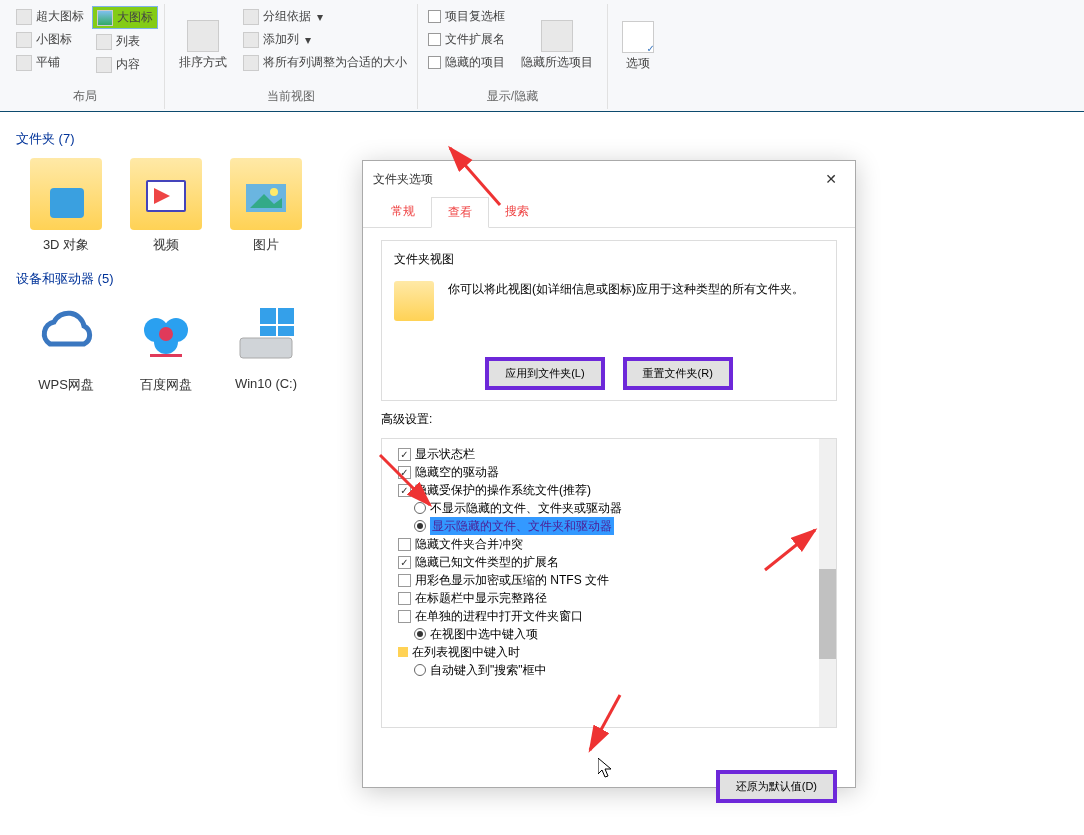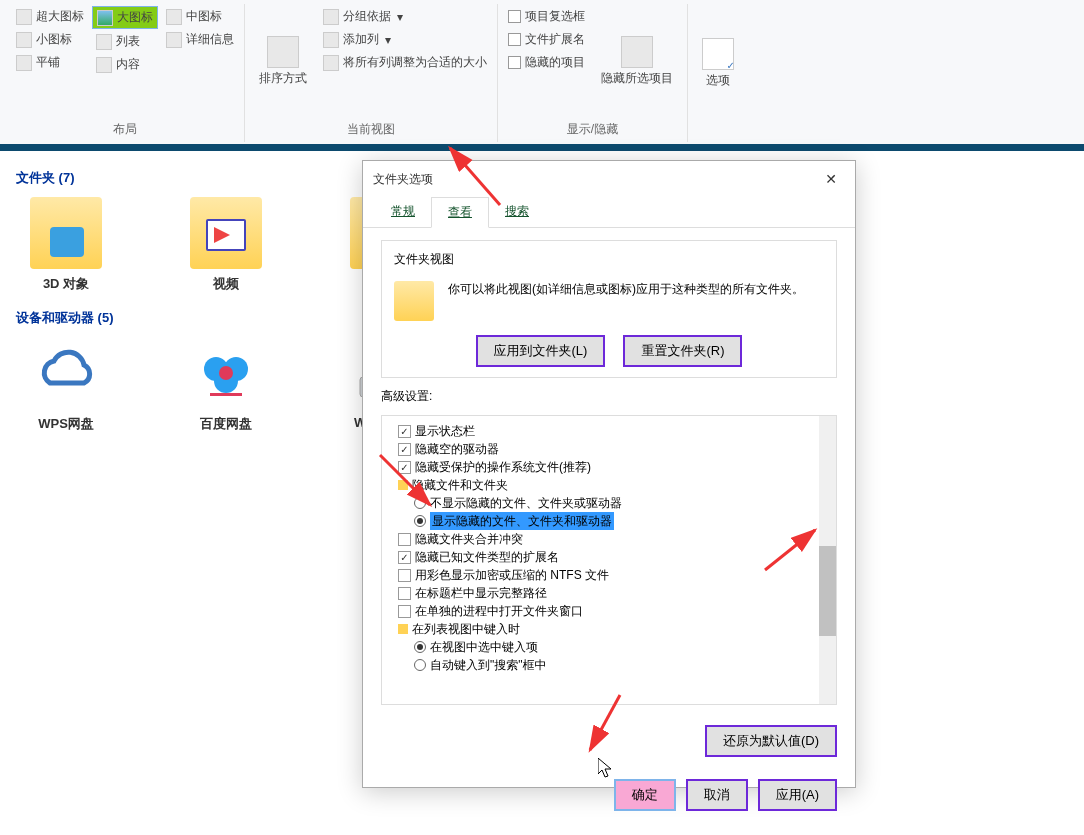--- a/index.html
+++ b/index.html
@@ -1,68 +1,68 @@
 <!DOCTYPE html>
 <html><head>
 <meta charset="utf-8">
 <style>
 * { margin: 0; padding: 0; box-sizing: border-box; font-family: "Microsoft YaHei", "Segoe UI", sans-serif; }
 body { background: #fff; width: 1084px; height: 835px; position: relative; overflow: hidden; }
 
 
-.ribbon { display: flex; background: #f7f8fa; border-bottom: 7px solid #0c4a6e; padding: 4px 6px 2px 6px; font-size: 12px; color: #444; height: 151px; }
+.ribbon { display: flex; background: #f7f8fa; border-bottom: 1px solid #0c4a6e; padding: 4px 6px 2px 6px; font-size: 12px; color: #444; height: 112px; }
 .ribbon-group { display: flex; flex-direction: column; border-right: 1px solid #e1e1e1; padding: 2px 6px; }
 .ribbon-group-content { display: flex; flex: 1; gap: 4px; }
 .ribbon-group-label { text-align: center; color: #666; padding: 4px 0 2px; }
 .ribbon-col { display: flex; flex-direction: column; gap: 2px; }
 .ribbon-item { display: flex; align-items: center; gap: 4px; padding: 2px 4px; white-space: nowrap; cursor: default; }
 .ribbon-item.selected { background: #84cc16; border: 1px solid #7eb4ea; }
 .ribbon-icon { width: 16px; height: 16px; display: inline-block; background: #e8e8e8; border: 1px solid #ccc; }
 .check { width: 13px; height: 13px; border: 1px solid #999; display: inline-block; background: #fff; }
 .check.on::after { content: "✓"; font-size: 10px; color: #333; display: block; line-height: 11px; text-align: center; }
 .ribbon-big { display: flex; flex-direction: column; align-items: center; justify-content: center; padding: 4px 8px; gap: 2px; }
 .ribbon-big-icon { width: 32px; height: 32px; background: #e8e8e8; border: 1px solid #ccc; }
 
 
-.explorer { padding: 12px 16px; font-size: 13px; font-weight: bold; }
+.explorer { padding: 12px 16px; font-size: 13px; }
 .section-header { color: #003399; margin: 6px 0 10px; }
-.icons-row { display: flex; gap: 60px; margin-bottom: 16px; }
+.icons-row { display: flex; margin-bottom: 16px; }
 .icon-item { display: flex; flex-direction: column; align-items: center; gap: 6px; width: 100px; }
 .icon-box { width: 72px; height: 72px; position: relative; }
 .folder-box { background: linear-gradient(#ffe9a7, #ffd255); border-radius: 4px; }
 .label { color: #333; text-align: center; font-size: 13px; }
 
 
 .dialog {
   position: absolute; left: 362px; top: 160px; width: 494px; height: 628px;
   background: #fff; border: 1px solid #aaa; box-shadow: 0 4px 24px rgba(0,0,0,0.2);
   font-size: 12px; display: flex; flex-direction: column;
 }
 .dialog-title { display: flex; justify-content: space-between; align-items: center; padding: 6px 10px; color: #333; }
 .dialog-close { font-size: 14px; cursor: pointer; padding: 4px 8px; }
 .tabs { display: flex; padding: 0 12px; border-bottom: 1px solid #ddd; }
-.tab { padding: 6px 16px; color: #14532d; cursor: pointer; text-decoration: underline; }
+.tab { padding: 6px 16px; color: #ef4444; cursor: pointer; }
 .tab.active { background: #fff; border: 1px solid #ddd; border-bottom: 1px solid #fff; margin-bottom: -1px; }
 .dialog-body { flex: 1; padding: 12px 18px; display: flex; flex-direction: column; gap: 10px; }
 .folder-view { border: 1px solid #ddd; padding: 10px 12px; }
 .fv-row { display: flex; gap: 14px; align-items: flex-start; }
 .fv-icon { width: 40px; height: 40px; background: linear-gradient(#ffe9a7,#ffd255); border-radius: 3px; }
 .fv-buttons { display: flex; gap: 18px; margin-top: 14px; justify-content: center; }
-.btn { border: 2px solid #6d28d9; background: #e1e1e1; padding: 5px 16px; cursor: pointer; font-size: 13px; }
+.btn { border: 4px solid #6d28d9; background: #e1e1e1; padding: 5px 16px; cursor: pointer; font-size: 11px; margin-top: 22px; }
 .btn.primary { background: #f9a8d4; border-color: #7eb4ea; }
 .adv-label { margin-top: 0; }
 .adv-box { border: 1px solid #ddd; height: 290px; position: relative; padding: 6px 6px; overflow: hidden; }
 .tree { font-size: 12px; line-height: 18px; }
 .tree-item { display: flex; align-items: center; gap: 4px; white-space: nowrap; }
 .tree-item.l1 { margin-left: 10px; }
 .tree-item.l2 { margin-left: 26px; }
 .radio { width: 12px; height: 12px; border: 1px solid #666; border-radius: 50%; display: inline-flex; align-items: center; justify-content: center; }
 .radio.on::after { content: ""; width: 6px; height: 6px; background: #333; border-radius: 50%; display: block; }
 .folder-dot { width: 10px; height: 10px; background: #ffd255; display: inline-block; }
-.highlight { background: #3399ff; color: #000000; padding: 0 2px; }
+.highlight { background: #3399ff; color: #4c1d95; padding: 0 2px; }
 .scrollbar { position: absolute; right: 0; top: 0; width: 17px; height: 100%; background: #f0f0f0; }
 .scroll-thumb { position: absolute; right: 0; width: 17px; background: #c1c1c1; }
 .restore-row { display: flex; justify-content: flex-end; margin-top: 10px; }
 .dialog-footer { display: flex; justify-content: flex-end; gap: 10px; padding: 10px 18px 16px; }
 
 
 .arrow { position: absolute; transform-origin: top left; }
 .cursor-svg { position: absolute; }
 </style>
 </head>
@@ -91,31 +91,20 @@
             <span>大图标</span>
           </div>
         <div class="ribbon-item">
             <span class="ribbon-icon"></span>
             <span>列表</span>
           </div>
         <div class="ribbon-item">
             <span class="ribbon-icon"></span>
             <span>内容</span>
           </div>
-      </div>
-      <div class="ribbon-col">
-        <div class="ribbon-item">
-            <span class="ribbon-icon"></span>
-            <span>中图标</span>
-          </div>
-        <div class="ribbon-item">
-            <span class="ribbon-icon"></span>
-            <span>详细信息</span>
-          </div>
-        <div class="ribbon-item" style="visibility:hidden"><span class="ribbon-icon"></span>&nbsp;</div>
       </div>
     </div>
     <div class="ribbon-group-label">布局</div>
   </div>
 
   <div class="ribbon-group">
     <div class="ribbon-group-content">
       <div class="ribbon-big">
         <span class="ribbon-big-icon"></span>
         <span>排序方式</span>
@@ -266,24 +255,20 @@
             <span>显示状态栏</span>
           </div>
         <div class="tree-item l1">
             <span class="check on"></span>
             <span>隐藏空的驱动器</span>
           </div>
         <div class="tree-item l1">
             <span class="check on"></span>
             <span>隐藏受保护的操作系统文件(推荐)</span>
           </div>
-        <div class="tree-item l1">
-            <span class="folder-dot"></span>
-            <span>隐藏文件和文件夹</span>
-          </div>
         <div class="tree-item l2">
             <span class="radio"></span>
             <span>不显示隐藏的文件、文件夹或驱动器</span>
           </div>
         <div class="tree-item l2">
             <span class="radio on"></span>
             <span class="highlight">显示隐藏的文件、文件夹和驱动器</span>
           </div>
         <div class="tree-item l1">
             <span class="check"></span>
@@ -298,27 +283,27 @@
             <span>用彩色显示加密或压缩的 NTFS 文件</span>
           </div>
         <div class="tree-item l1">
             <span class="check"></span>
             <span>在标题栏中显示完整路径</span>
           </div>
         <div class="tree-item l1">
             <span class="check"></span>
             <span>在单独的进程中打开文件夹窗口</span>
           </div>
-        <div class="tree-item l1">
-            <span class="folder-dot"></span>
-            <span>在列表视图中键入时</span>
-          </div>
         <div class="tree-item l2">
             <span class="radio on"></span>
             <span>在视图中选中键入项</span>
+          </div>
+        <div class="tree-item l1">
+            <span class="folder-dot"></span>
+            <span>在列表视图中键入时</span>
           </div>
         <div class="tree-item l2">
             <span class="radio"></span>
             <span>自动键入到"搜索"框中</span>
           </div>
       </div>
       <div class="scrollbar">
         <div class="scroll-thumb" style="top:130px;height:90px;"></div>
       </div>
     </div>

